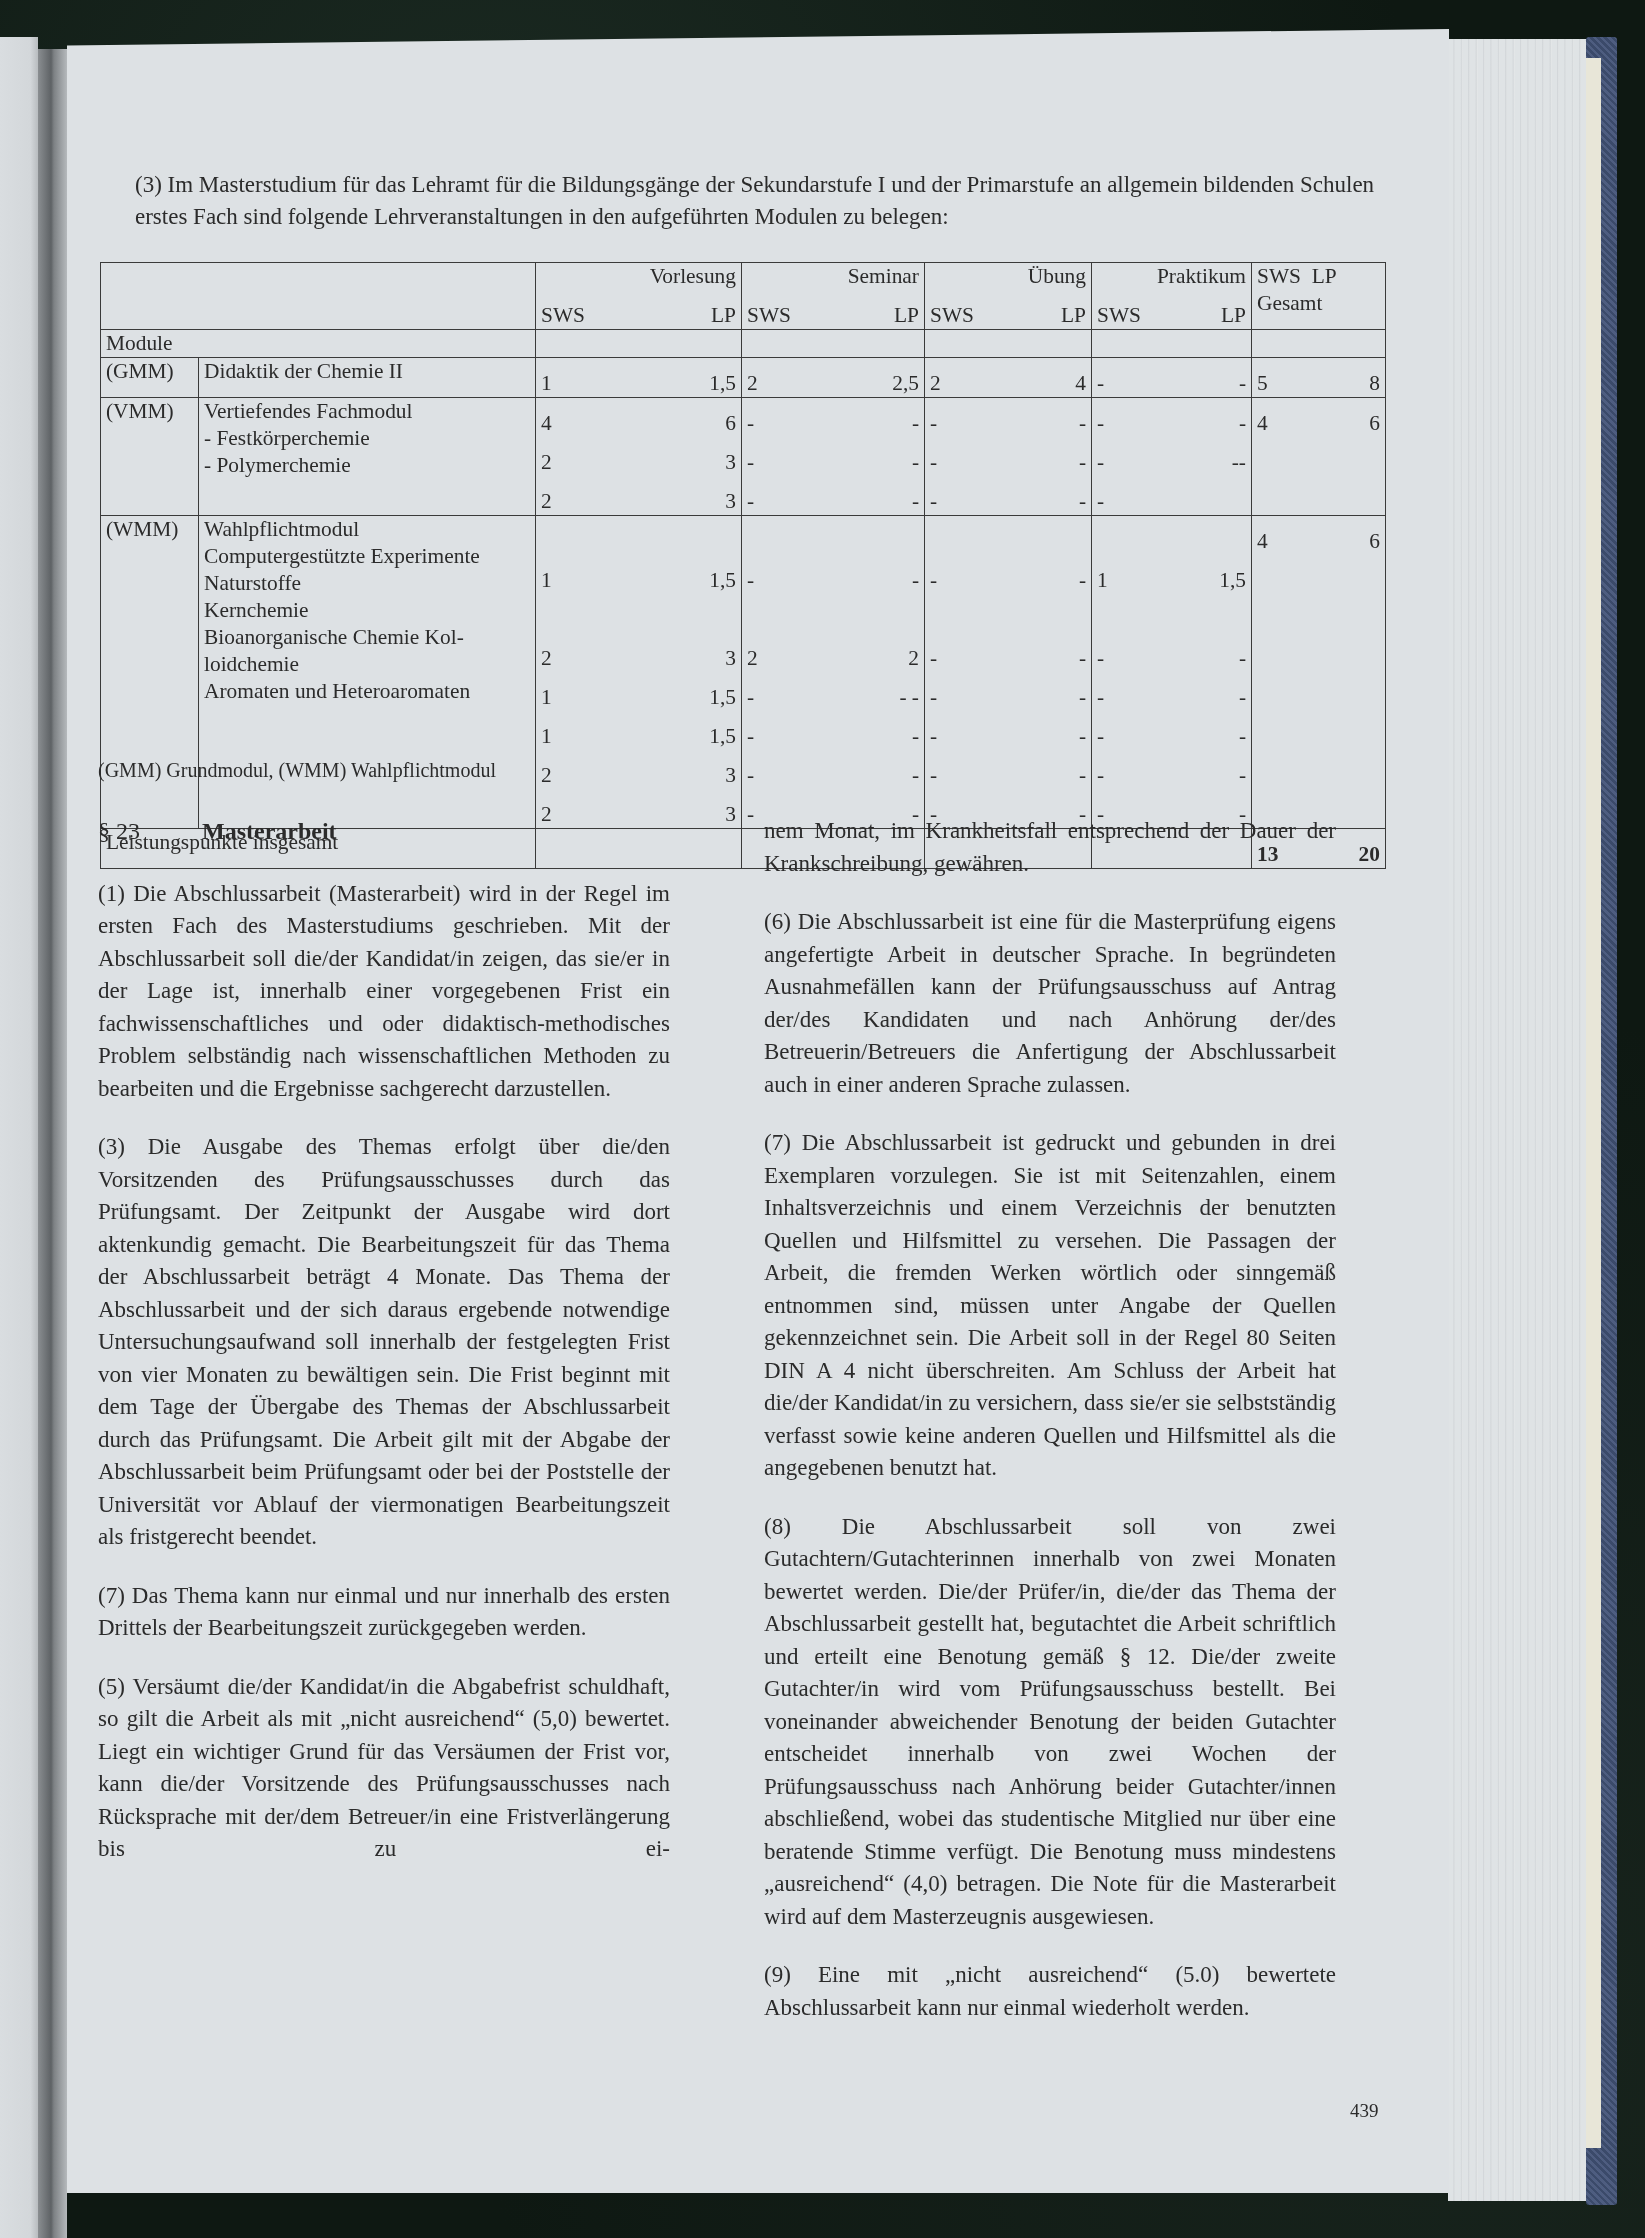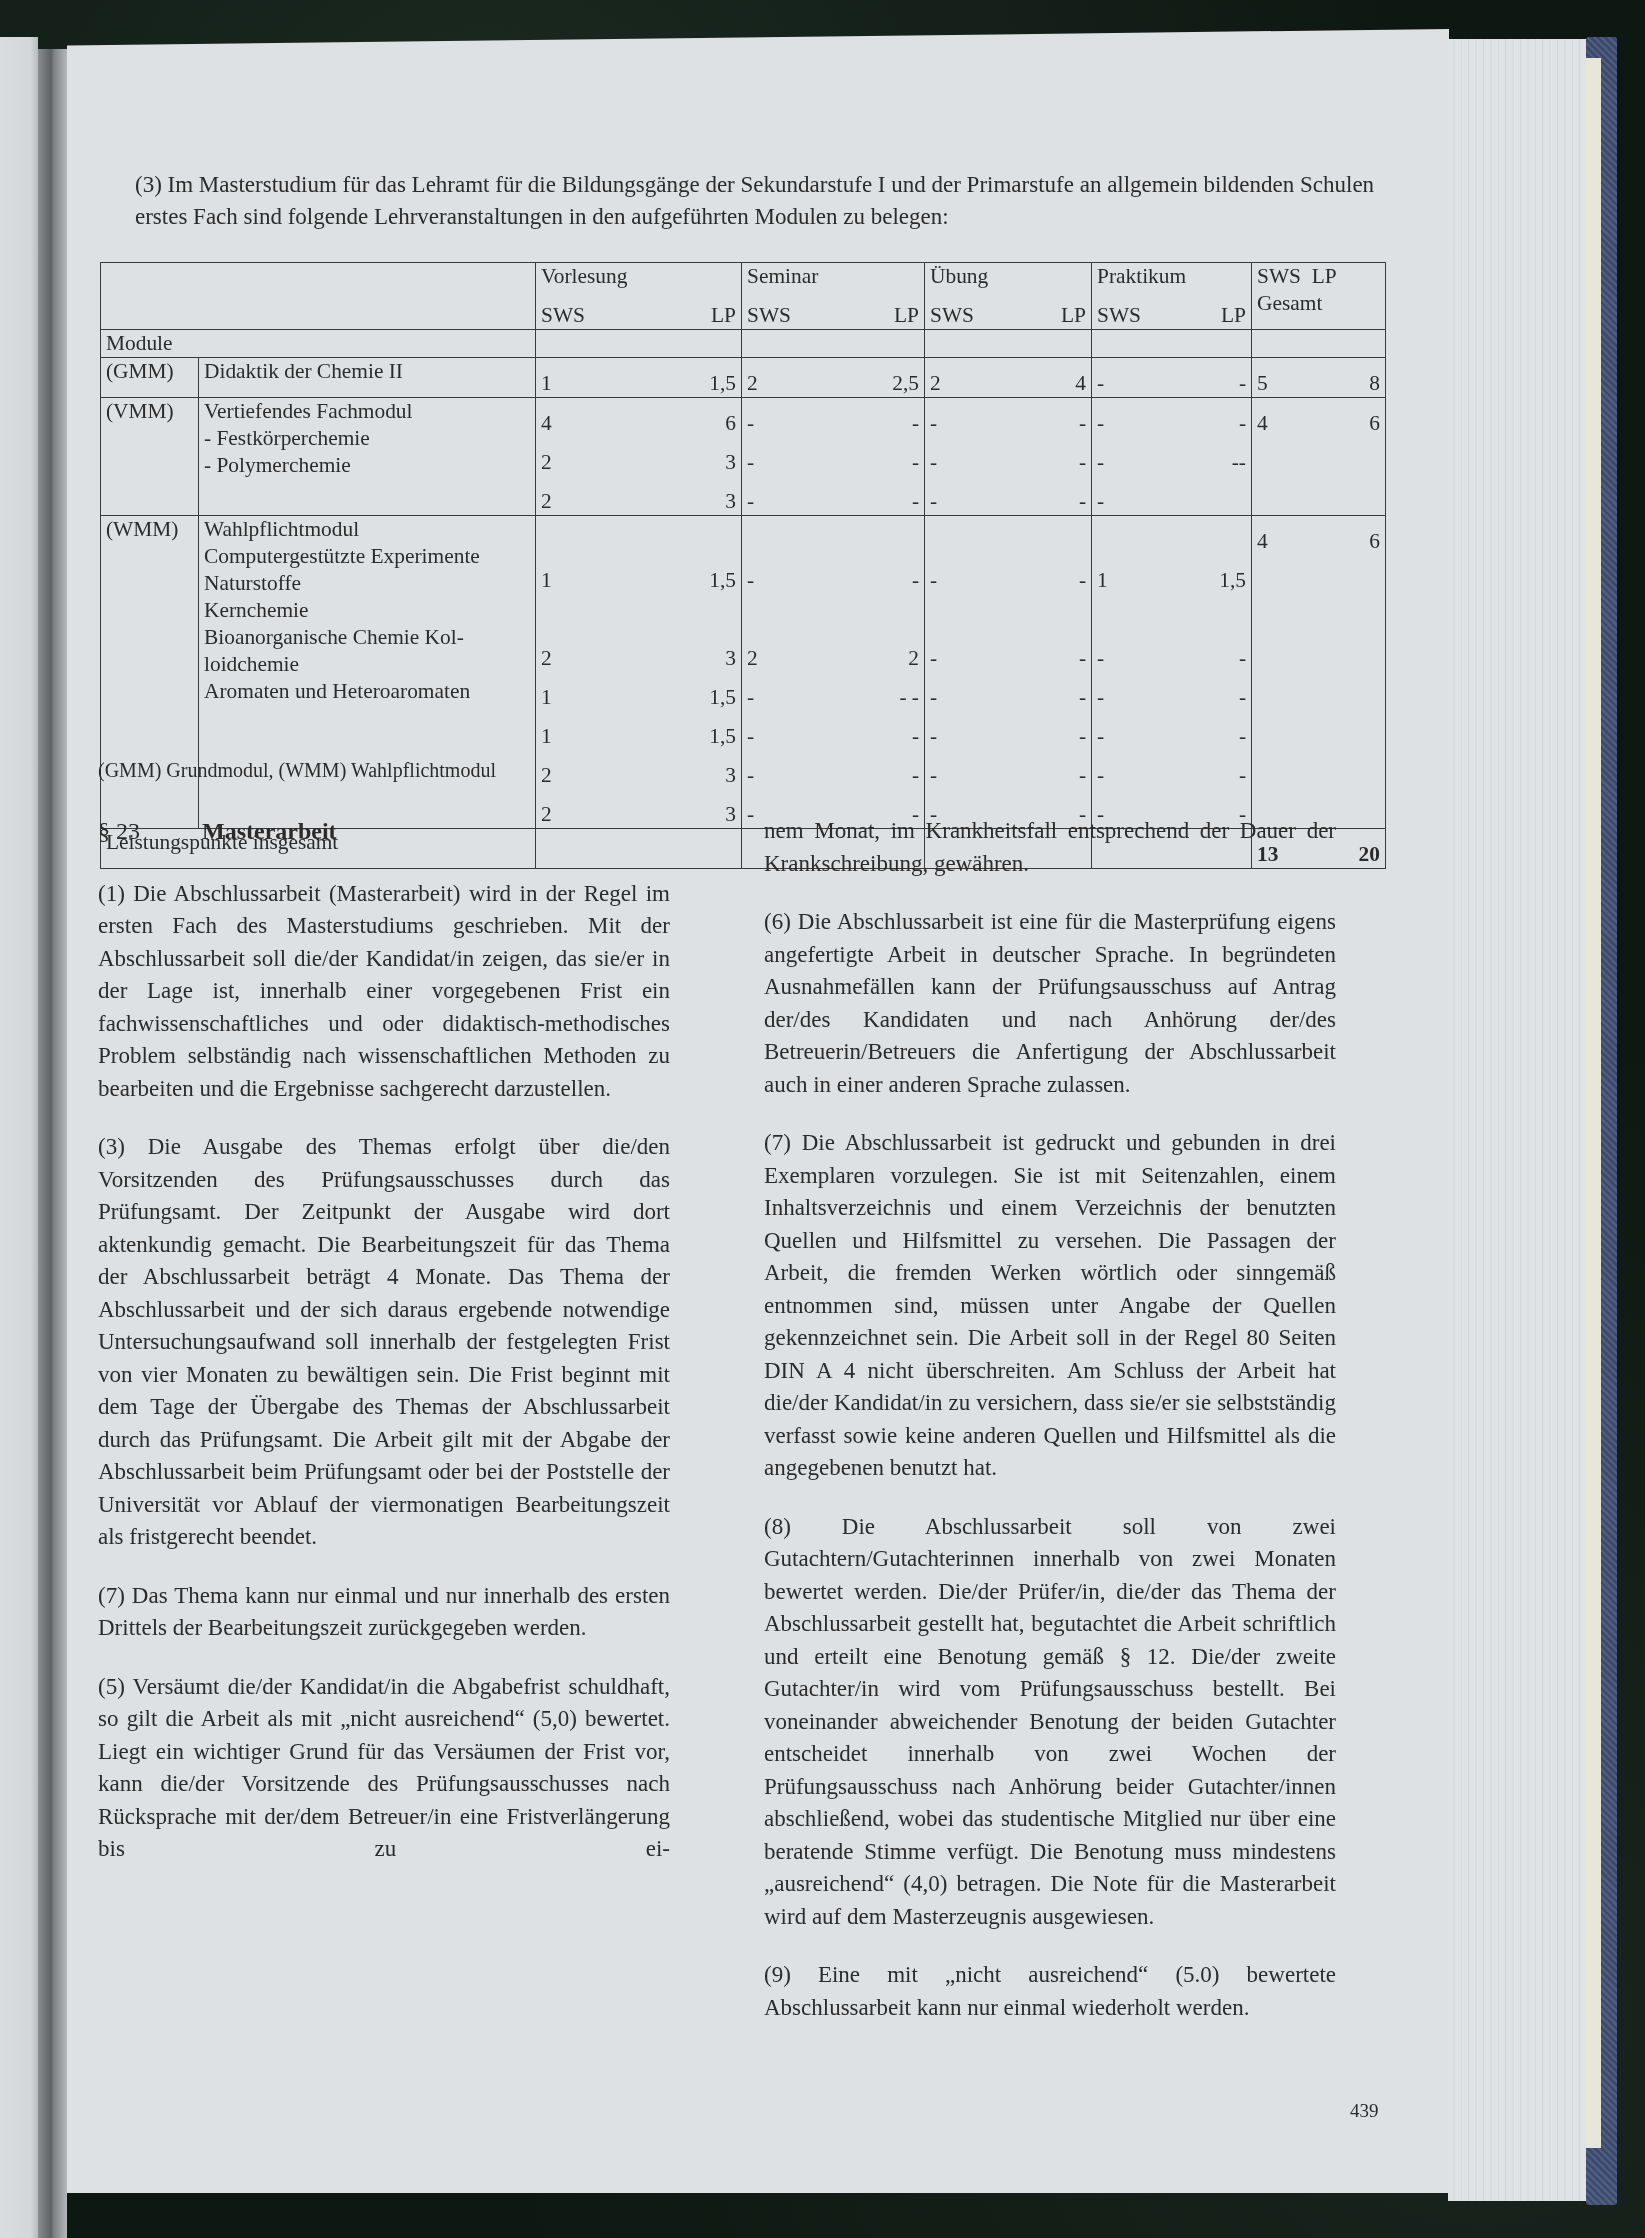--- a/index.html
+++ b/index.html
@@ -50,21 +50,21 @@
   .intro p { margin: 0; }
 
   table.modules {
     position: absolute; left: 100px; top: 262px; width: 1269px;
     border-collapse: collapse; font-size: 21.4px; line-height: 27px;
     table-layout: fixed;
   }
   table.modules td, table.modules th {
     border: 1.6px solid #3a3a3a; padding: 0 5px; vertical-align: top; font-weight: normal;
   }
-  .hdr-title { text-align: left; display: block; }
+  .hdr-title { text-align: right; display: block; }
   .split { display: flex; justify-content: space-between; margin-top: 12px; }
   .split span:last-child { text-align: right; }
   .cell-lines div { height: 27px; white-space: nowrap; }
   .bold { font-weight: bold; }
   .sum-cell { font-weight: bold; }
 
   .legend-note {
     position: absolute; left: 98px; top: 759px; font-size: 20px;
   }
 

